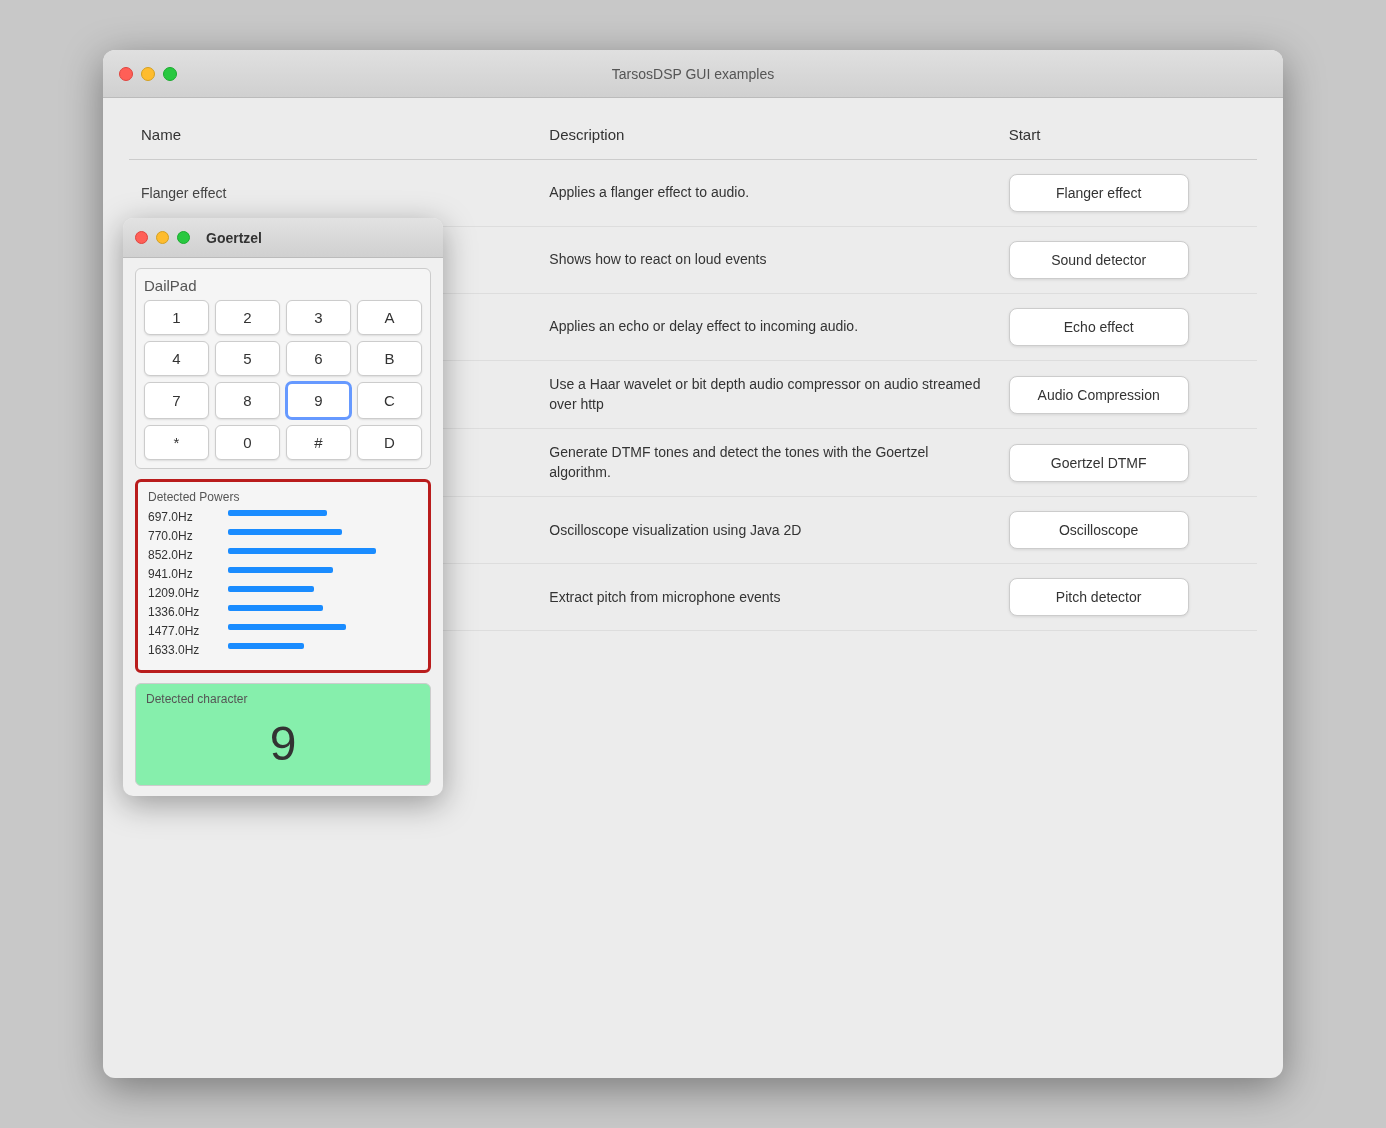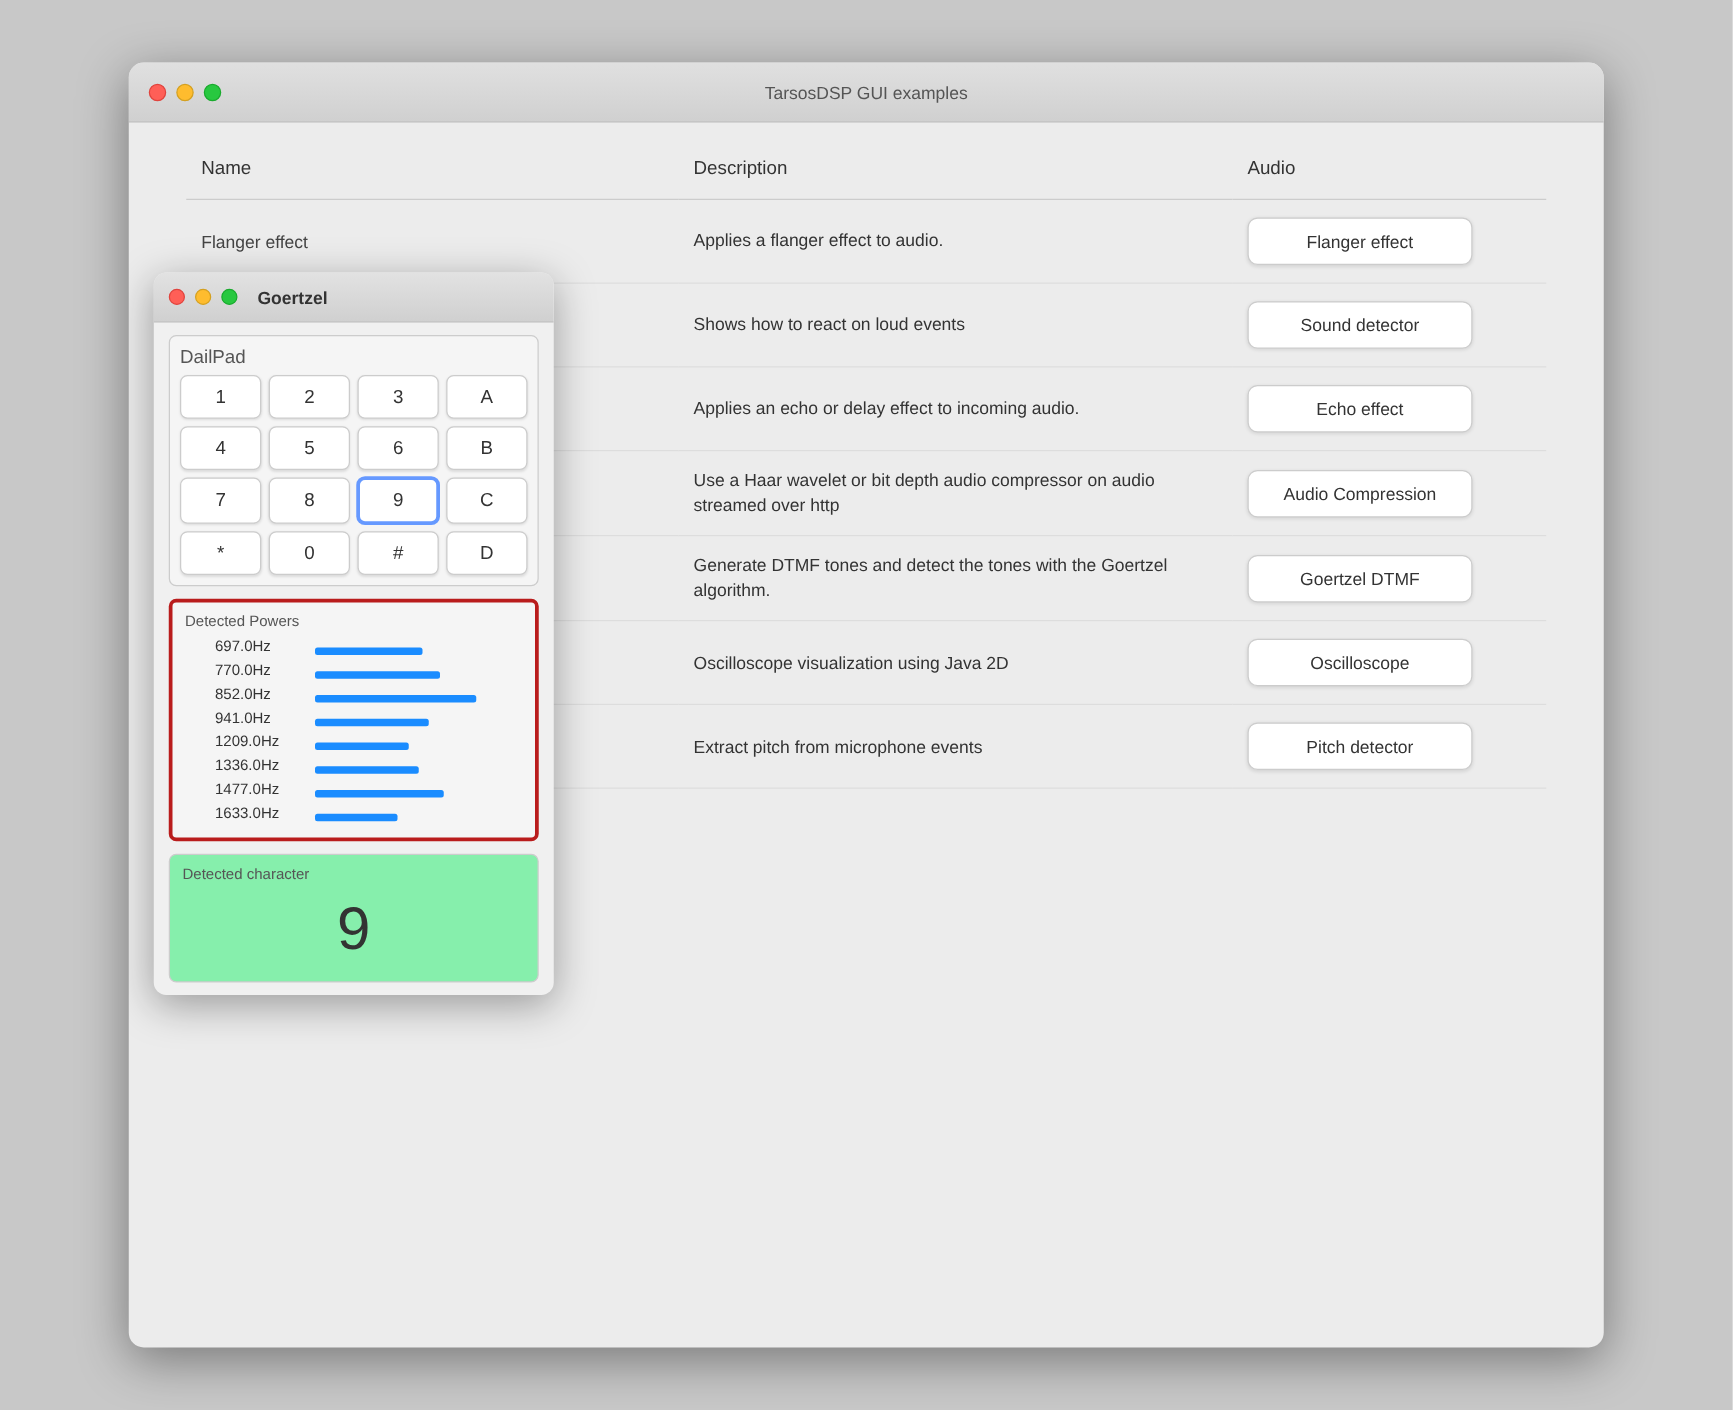--- a/index.html
+++ b/index.html
@@ -41,21 +41,21 @@
     }
     .traffic-light.close { background: #ff5f57; border: 1px solid #e0443e; }
     .traffic-light.minimize { background: #febc2e; border: 1px solid #d4a020; }
     .traffic-light.maximize { background: #28c840; border: 1px solid #1aab2e; }
     .title-text {
       font-size: 14px;
       color: #555;
       font-weight: 500;
     }
     .window-content {
-      padding: 20px 46px 30px;
+      padding: 20px 26px 30px;
       position: relative;
       min-height: 980px;
     }
     
     .main-table {
       width: 100%;
       border-collapse: collapse;
     }
     .main-table th {
       text-align: left;
@@ -160,24 +160,23 @@
       margin-bottom: 10px;
       background: #f5f5f5;
     }
     .powers-legend {
       font-size: 12px;
       color: #555;
       margin-bottom: 6px;
     }
     .power-row {
       display: flex;
-      align-items: flex-end;
+      align-items: flex-start;
       margin-bottom: 5px;
       gap: 8px;
-      margin-left: 24px;
     }
     .power-label {
       font-size: 12px;
       color: #333;
       width: 72px;
       flex-shrink: 0;
     }
     .power-bar-container {
       flex: 1;
       height: 6px;
@@ -231,21 +230,21 @@
     <span class="title-text">TarsosDSP GUI examples</span>
   </div>
 
   <div class="window-content">
 
     <table class="main-table">
       <thead>
         <tr>
           <th class="col-name">Name</th>
           <th class="col-desc">Description</th>
-          <th class="col-start">Audio</th>
+          <th class="col-start">Start</th>
         </tr>
       </thead>
       <tbody id="table-body">
       <tr>
       <td class="col-name">
         <span class="name-col-text">Flanger effect</span>
       </td>
       <td class="col-desc">
         <span class="desc-text">Applies a flanger effect to audio.</span>
       </td>

